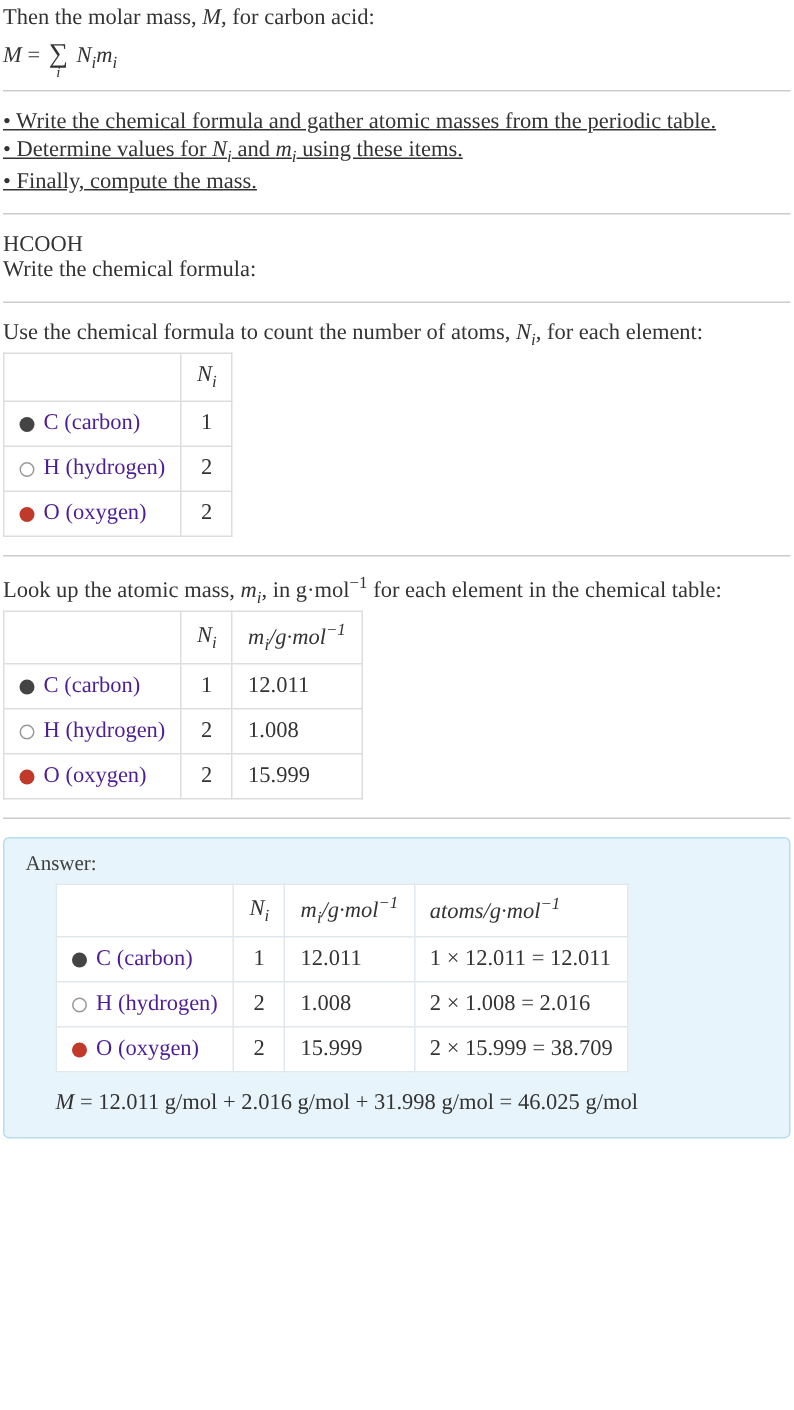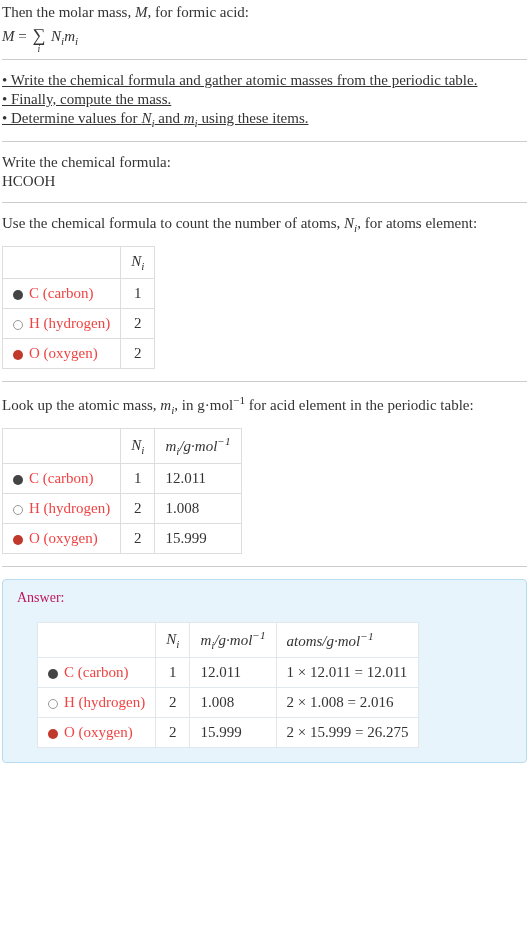--- a/index.html
+++ b/index.html
@@ -45,33 +45,33 @@
     .sum-symbol .sum-sub {
       position: absolute;
       left: 50%;
       transform: translateX(-50%);
       top: 18px;
       font-size: 10px;
       font-style: italic;
     }
     table {
       border-collapse: collapse;
-      margin-top: 12px;
+      margin-top: 2px;
     }
     td, th {
       border: 1px solid #ddd;
       padding: 6px 10px;
       text-align: left;
       font-weight: normal;
     }
     th {
       font-style: italic;
     }
     .element-cell {
-      color: #ef4444;
+      color: #4c1d95;
     }
     .element-swatch {
       display: inline-block;
       width: 10px;
       height: 10px;
       border-radius: 50%;
       margin-right: 6px;
       vertical-align: middle;
     }
     .swatch-carbon {
@@ -85,23 +85,23 @@
       background: #c0392b;
     }
     .answer-box {
       background: #e8f4fb;
       border: 1px solid #b8dcef;
       border-radius: 4px;
       padding: 10px 14px 14px 14px;
       margin-top: 6px;
     }
     .answer-label {
-      color: #be185d;
+      color: #404040;
       font-size: 14px;
-      margin-bottom: 16px;
+      margin-bottom: 4px;
     }
     .answer-box table {
       background: #fff;
       margin-left: 20px;
     }
     .answer-box td, .answer-box th {
       border: 1px solid #e0e8ee;
     }
     .final-line {
       margin-top: 12px;
@@ -120,46 +120,46 @@
     ul {
       list-style: none;
       text-decoration: underline;
     }
   </style>
 </head>
 <body>
 
 <div class="section">
   <div>
-    <span>Then the molar mass, </span><span class="var">M</span><span>, for formic acid:</span>
+    <span>Then the molar mass, </span><span class="var">M</span><span>, for carbon acid:</span>
   </div>
   <div class="formula-line">
     <span class="var">M</span><span> = </span><span class="sum-symbol"><span class="sigma">∑</span><span class="sum-sub">i</span></span>
     <span class="var">N</span><span class="sub">i</span><span class="var">m</span><span class="sub">i</span>
   </div>
 </div>
 
 <div class="section">
   <ul>
     <li class="bullet-line">• Write the chemical formula and gather atomic masses from the periodic table.</li>
-    <li class="bullet-line">• Finally, compute the mass.</li>
     <li class="bullet-line">
       <span>• Determine values for </span><span class="var">N</span><span class="sub">i</span><span> and </span><span class="var">m</span><span class="sub">i</span><span> using these items.</span>
     </li>
+    <li class="bullet-line">• Finally, compute the mass.</li>
   </ul>
 </div>
 
 <div class="section">
+  <div style="margin-top:2px;">HCOOH</div>
   <div>Write the chemical formula:</div>
-  <div style="margin-top:2px;">HCOOH</div>
 </div>
 
 <div class="section">
   <div>
-    <span>Use the chemical formula to count the number of atoms, </span><span class="var">N</span><span class="sub">i</span><span>, for atoms element:</span>
+    <span>Use the chemical formula to count the number of atoms, </span><span class="var">N</span><span class="sub">i</span><span>, for each element:</span>
   </div>
   <table>
     <tbody>
         <tr>
       <th></th>
       <th class="center"><span class="var">N</span><span class="sub">i</span></th>
     </tr>
     <tr>
       <td class="element-cell"><span class="element-swatch swatch-carbon"></span><span>C</span> <span>(carbon)</span></td>
       <td class="center">1</td>
@@ -171,21 +171,21 @@
     <tr>
       <td class="element-cell"><span class="element-swatch swatch-oxygen"></span><span>O</span> <span>(oxygen)</span></td>
       <td class="center">2</td>
     </tr>
   </tbody>
     </table>
 </div>
 
 <div class="section">
   <div>
-    <span>Look up the atomic mass, </span><span class="var">m</span><span class="sub">i</span><span>, in g·mol</span><span class="sup">−1</span><span> for acid element in the periodic table:</span>
+    <span>Look up the atomic mass, </span><span class="var">m</span><span class="sub">i</span><span>, in g·mol</span><span class="sup">−1</span><span> for each element in the chemical table:</span>
   </div>
   <table>
     <tbody>
         <tr>
       <th></th>
       <th class="center"><span class="var">N</span><span class="sub">i</span></th>
       <th><span class="var">m</span><span class="sub">i</span><span>/g·mol</span><span class="sup">−1</span></th>
     </tr>
     <tr>
       <td class="element-cell"><span class="element-swatch swatch-carbon"></span><span>C</span> <span>(carbon)</span></td>
@@ -227,18 +227,21 @@
       <tr>
         <td class="element-cell"><span class="element-swatch swatch-hydrogen"></span><span>H</span> <span>(hydrogen)</span></td>
         <td class="center">2</td>
         <td>1.008</td>
         <td>2 × 1.008 = 2.016</td>
       </tr>
       <tr>
         <td class="element-cell"><span class="element-swatch swatch-oxygen"></span><span>O</span> <span>(oxygen)</span></td>
         <td class="center">2</td>
         <td>15.999</td>
-        <td>2 × 15.999 = 26.275</td>
+        <td>2 × 15.999 = 38.709</td>
       </tr>
     </tbody>
       </table>
+    <div class="final-line">
+      <span class="var">M</span><span> = 12.011 g/mol + 2.016 g/mol + 31.998 g/mol = 46.025 g/mol</span>
+    </div>
   </div>
 </div>
 
 </body></html>

